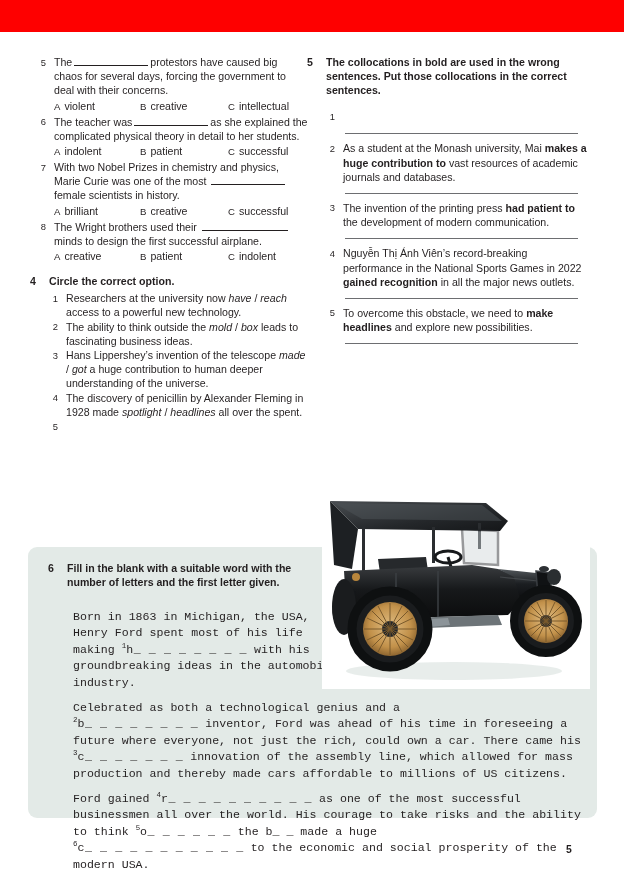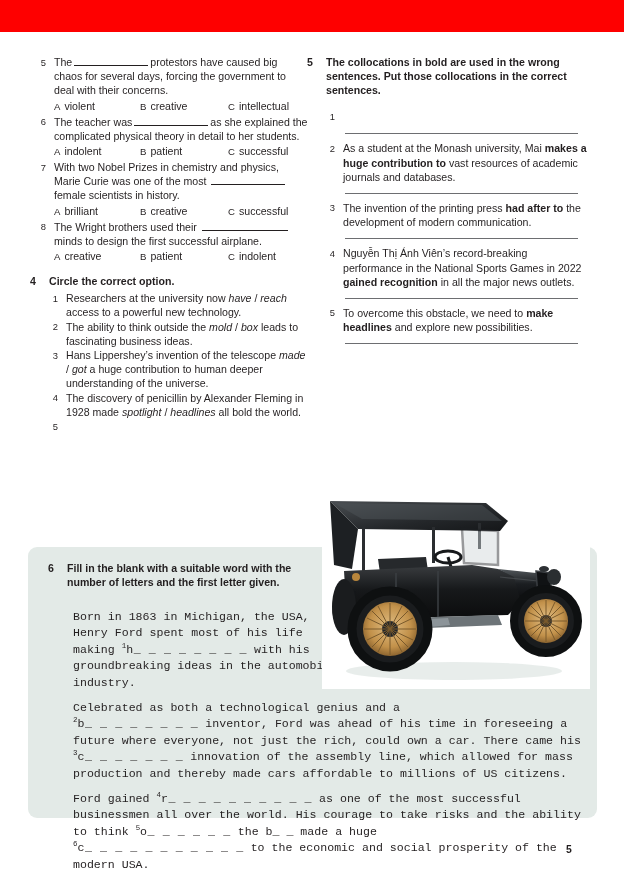--- a/index.html
+++ b/index.html
@@ -258,21 +258,21 @@
         <div class="q-body"><span>The ability to think outside the </span><em>mold</em><span> / </span><em>box</em><span> leads to fascinating business ideas.</span></div>
       </div>
 
       <div class="q indent">
         <div class="q-num">3</div>
         <div class="q-body"><span>Hans Lippershey’s invention of the telescope </span><em>made</em><span> / </span><em>got</em><span> a huge contribution to human deeper understanding of the universe.</span></div>
       </div>
 
       <div class="q indent">
         <div class="q-num">4</div>
-        <div class="q-body"><span>The discovery of penicillin by Alexander Fleming in 1928 made </span><em>spotlight</em><span> / </span><em>headlines</em><span> all bold the world.</span></div>
+        <div class="q-body"><span>The discovery of penicillin by Alexander Fleming in 1928 made </span><em>spotlight</em><span> / </span><em>headlines</em><span> all over the spent.</span></div>
       </div>
 
       <div class="q indent">
         <div class="q-num">5</div>
       </div>
     </div>
   </div>
 
   <div class="col col-right">
     <div class="exercise">
@@ -289,21 +289,21 @@
       <div class="answer-rule"></div>
 
       <div class="q indent">
         <div class="q-num">2</div>
         <div class="q-body"><span>As a student at the Monash university, Mai </span><span class="bold">makes a huge contribution to</span><span> vast resources of academic journals and databases.</span></div>
       </div>
       <div class="answer-rule"></div>
 
       <div class="q indent">
         <div class="q-num">3</div>
-        <div class="q-body"><span>The invention of the printing press </span><span class="bold">had after to</span><span> the development of modern communication.</span></div>
+        <div class="q-body"><span>The invention of the printing press </span><span class="bold">had patient to</span><span> the development of modern communication.</span></div>
       </div>
       <div class="answer-rule"></div>
 
       <div class="q indent">
         <div class="q-num">4</div>
         <div class="q-body"><span>Nguyễn Thị Ánh Viên’s record-breaking performance in the National Sports Games in 2022 </span><span class="bold">gained recognition</span><span> in all the major news outlets.</span></div>
       </div>
       <div class="answer-rule"></div>
 
       <div class="q indent">

